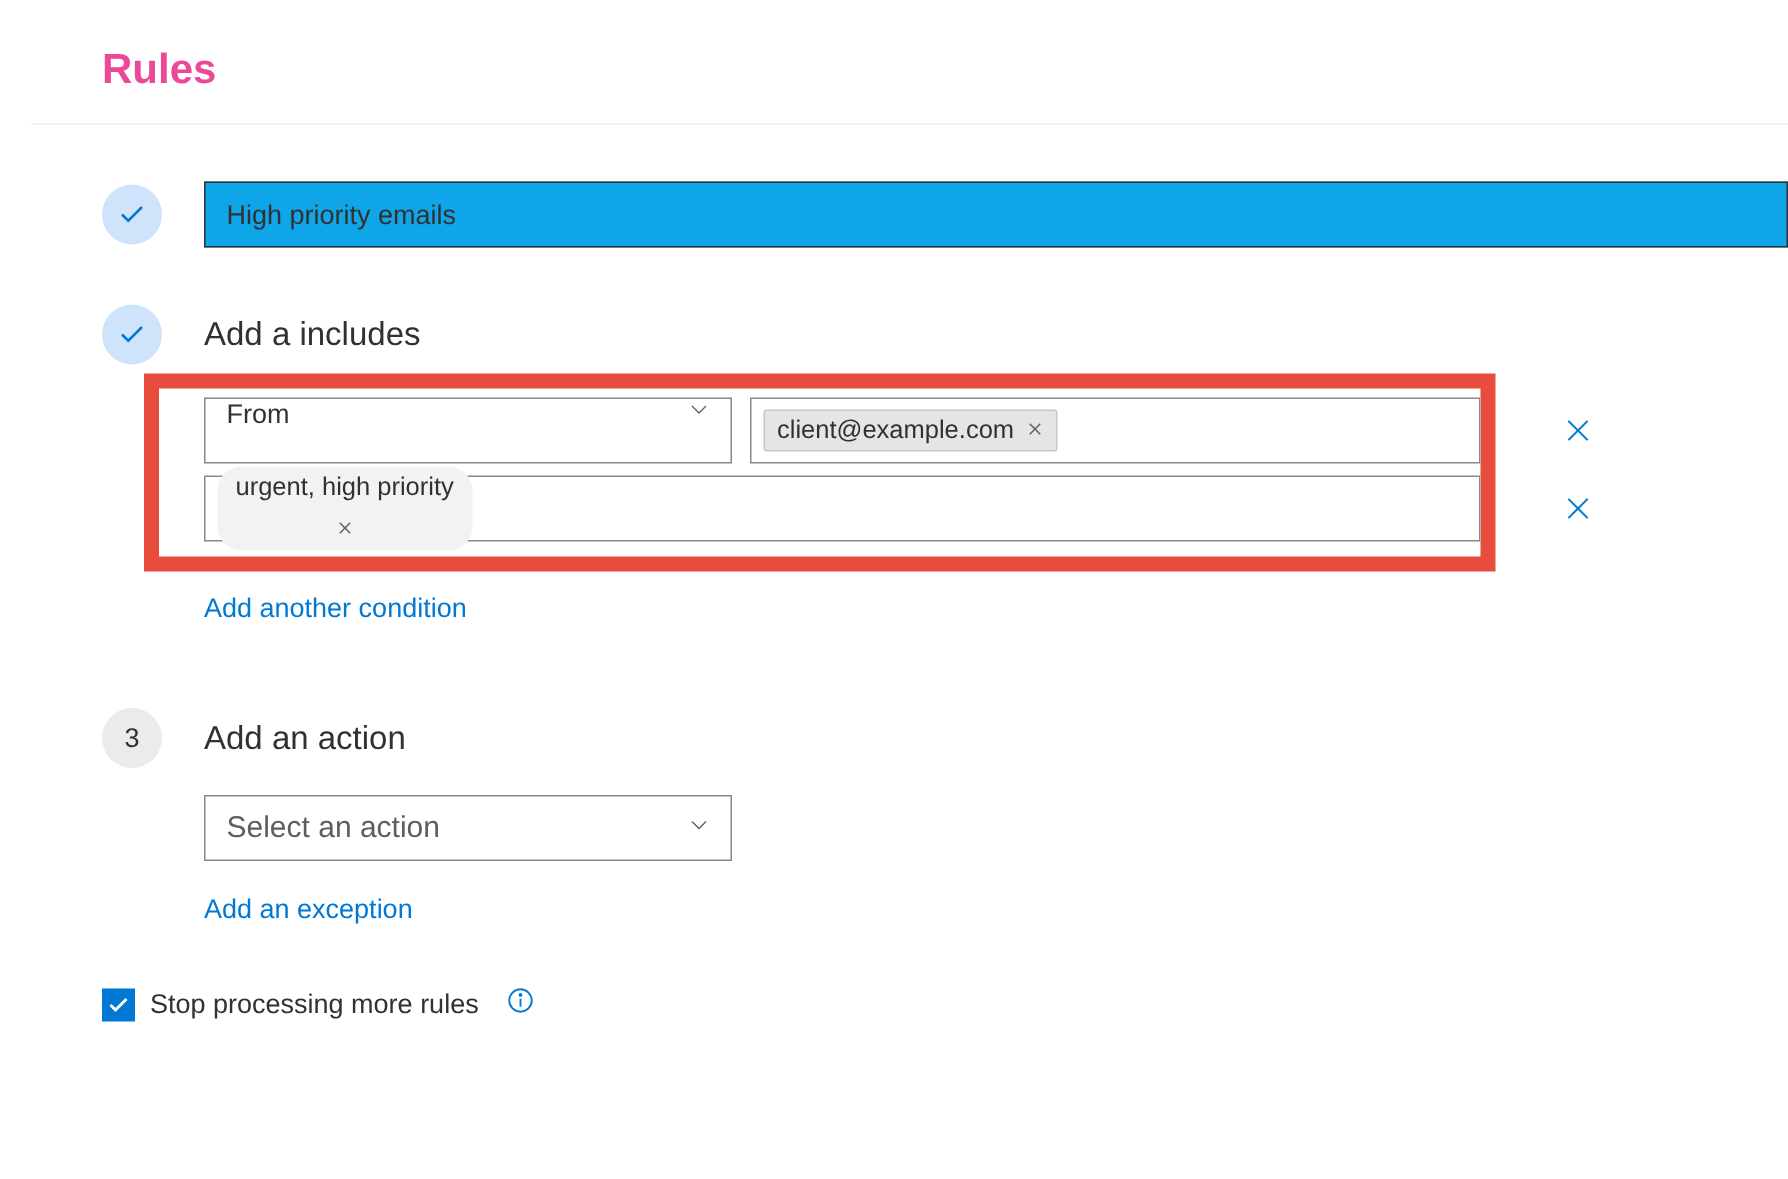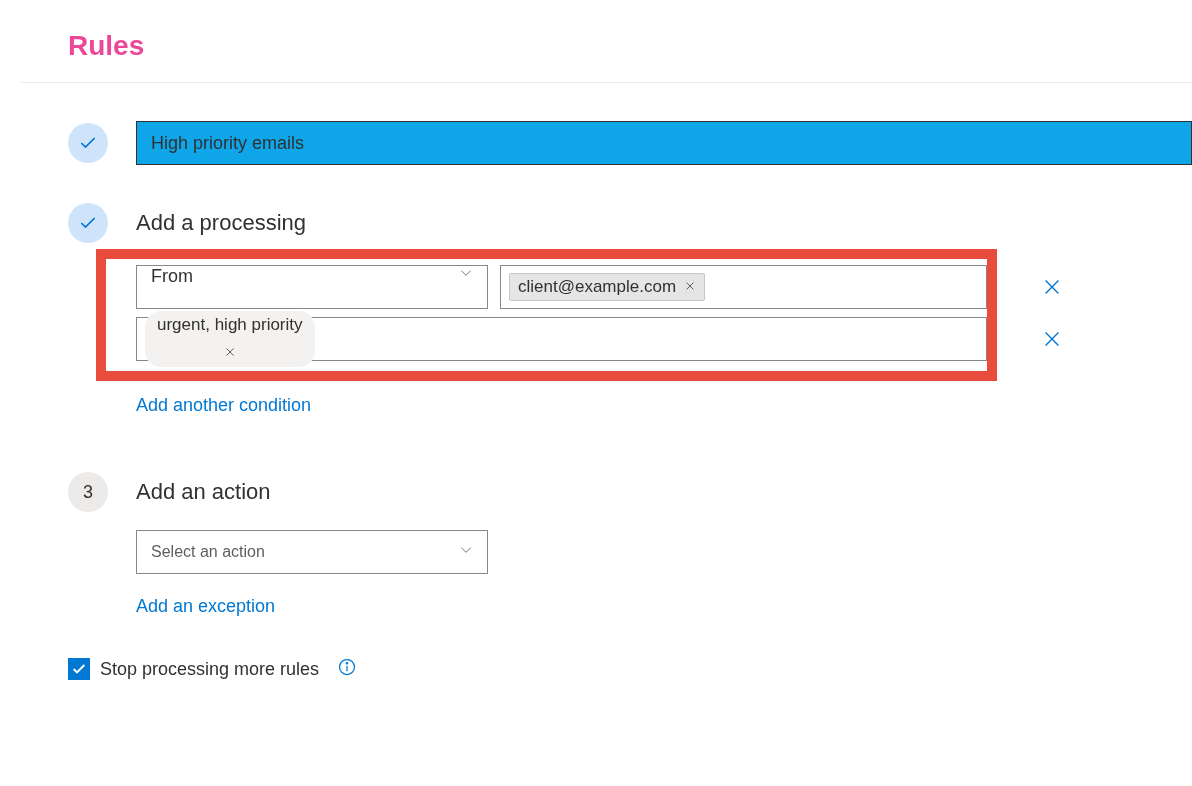--- a/index.html
+++ b/index.html
@@ -155,21 +155,21 @@
       height: 44px;
       border: 1px solid #8a8886;
       display: flex;
       align-items: center;
       justify-content: space-between;
       padding: 0 14px;
       background: #fff;
       cursor: pointer;
       margin-top: 18px;
     }
-    .placeholder { color: #605e5c; font-size: 16px; }
+    .placeholder { color: #605e5c; font-size: 20px; }
     .stop-row {
       display: flex;
       align-items: center;
       gap: 10px;
       margin-top: 40px;
     }
     .checkbox {
       width: 22px;
       height: 22px;
       background: #0078d4;
@@ -205,21 +205,21 @@
     </div>
     <input class="rule-name-input" type="text" value="High priority emails" style="">
   </div>
 
   <div class="step-row">
     <div class="step-badge done">
       <svg width="20" height="20" viewBox="0 0 24 24" fill="none" stroke="#0078d4" stroke-width="2">
           <polyline points="4,12 9,17 20,6"></polyline>
         </svg>
     </div>
-    <div class="step-title">Add a processing</div>
+    <div class="step-title">Add a includes</div>
   </div>
 
   <div class="highlight-box">
 
     <div class="condition-row">
       <div class="cond-rel">
         <div class="dropdown">
           <span class="dropdown-label">From</span>
           <span class="chevron">
             <svg width="14" height="14" viewBox="0 0 24 24" fill="none" stroke="#605e5c" stroke-width="1.5">

